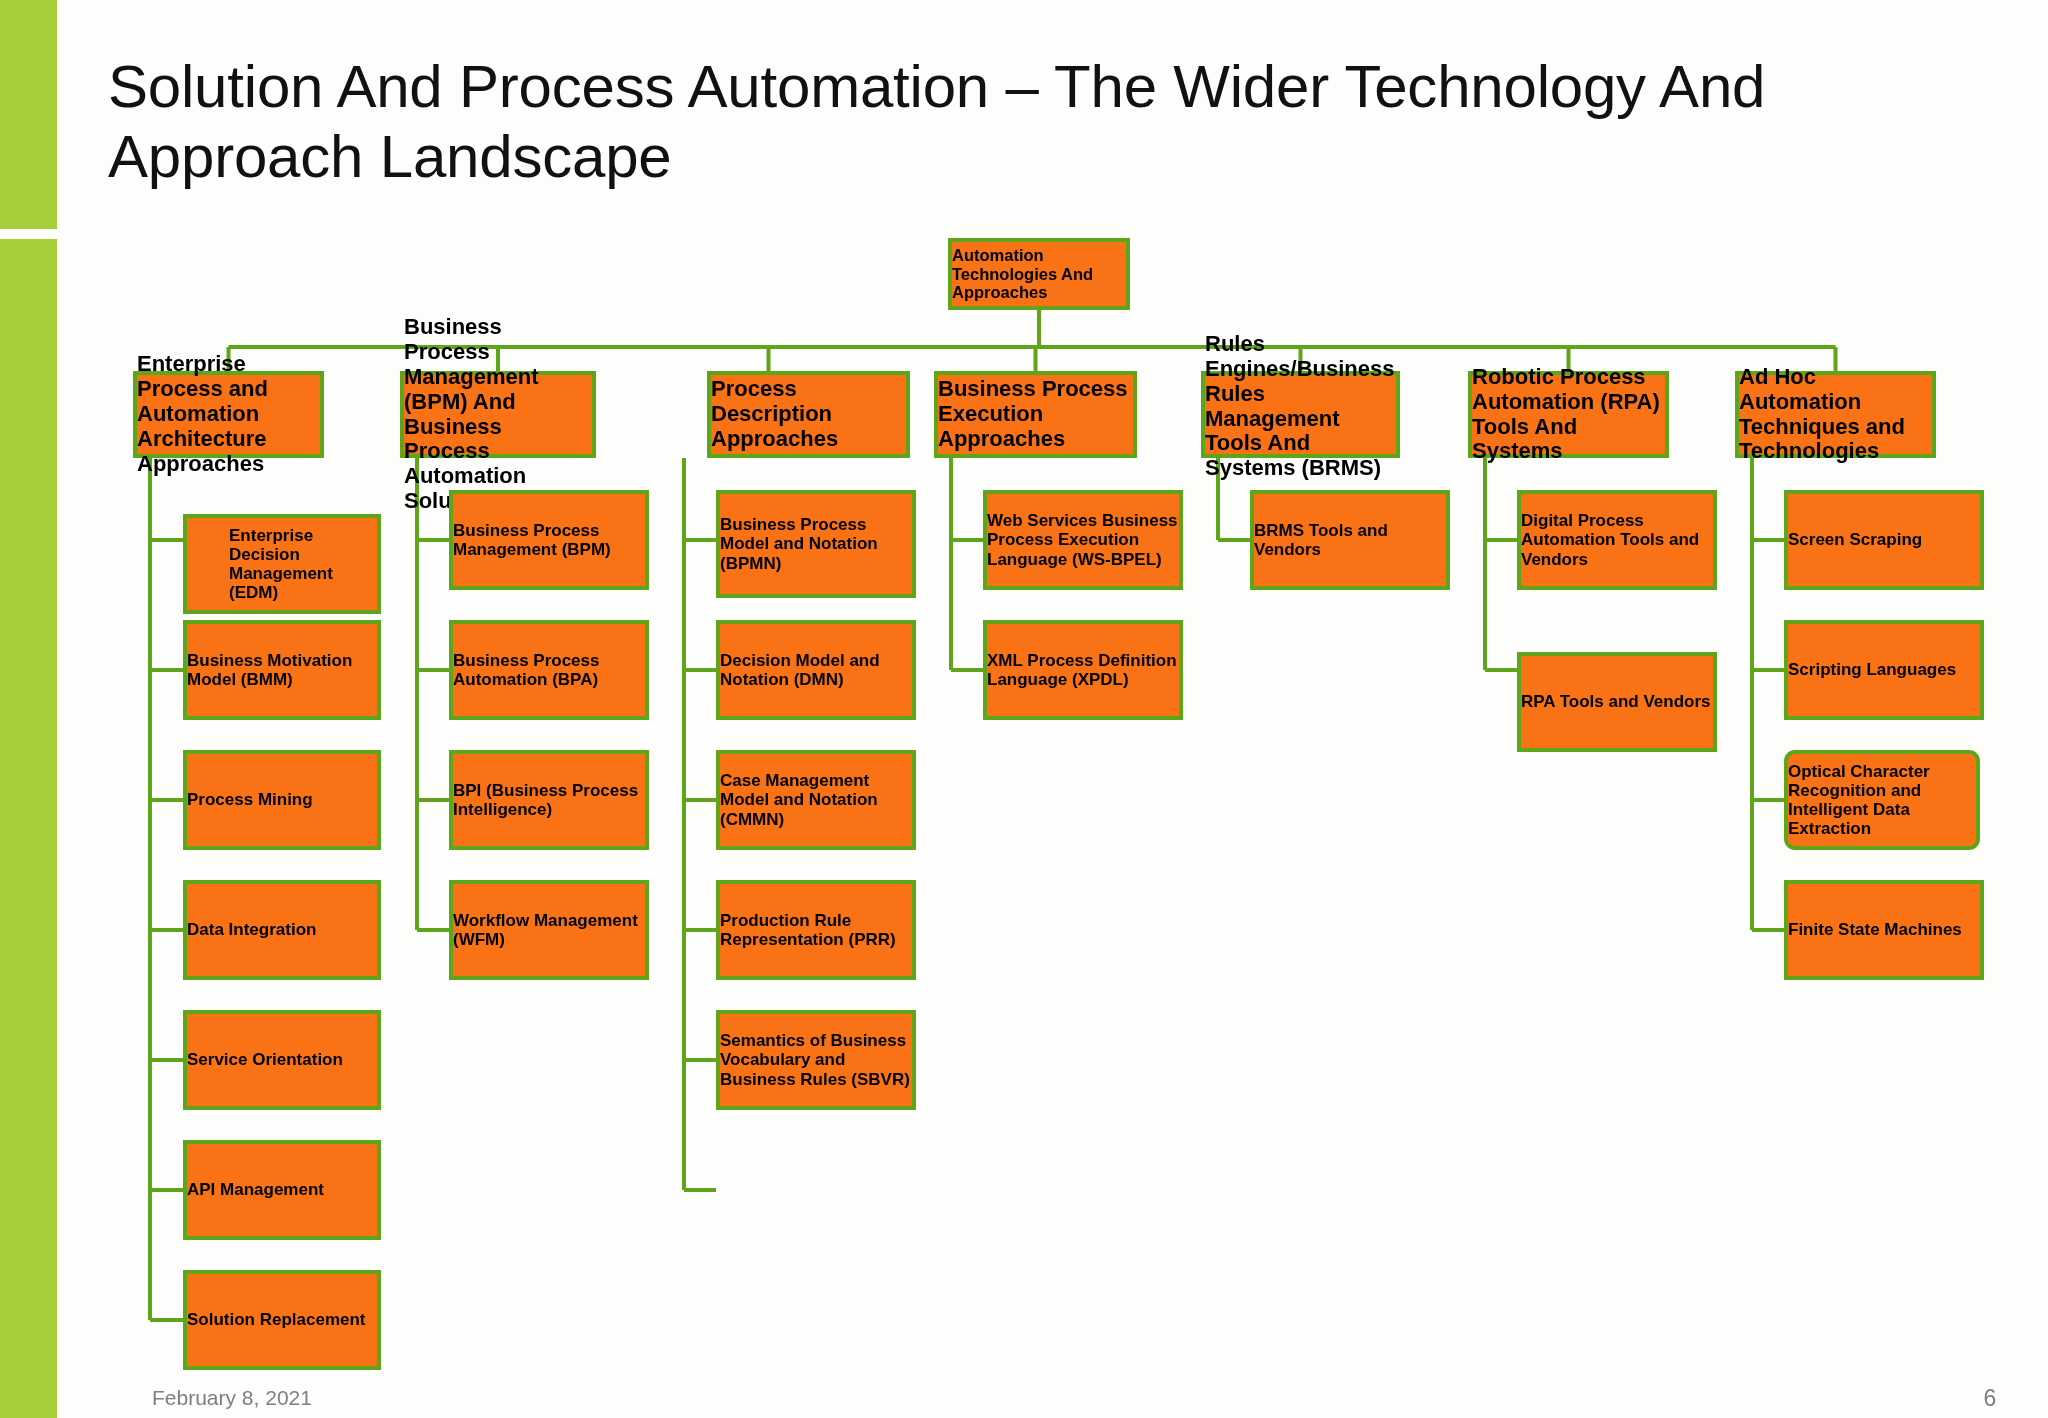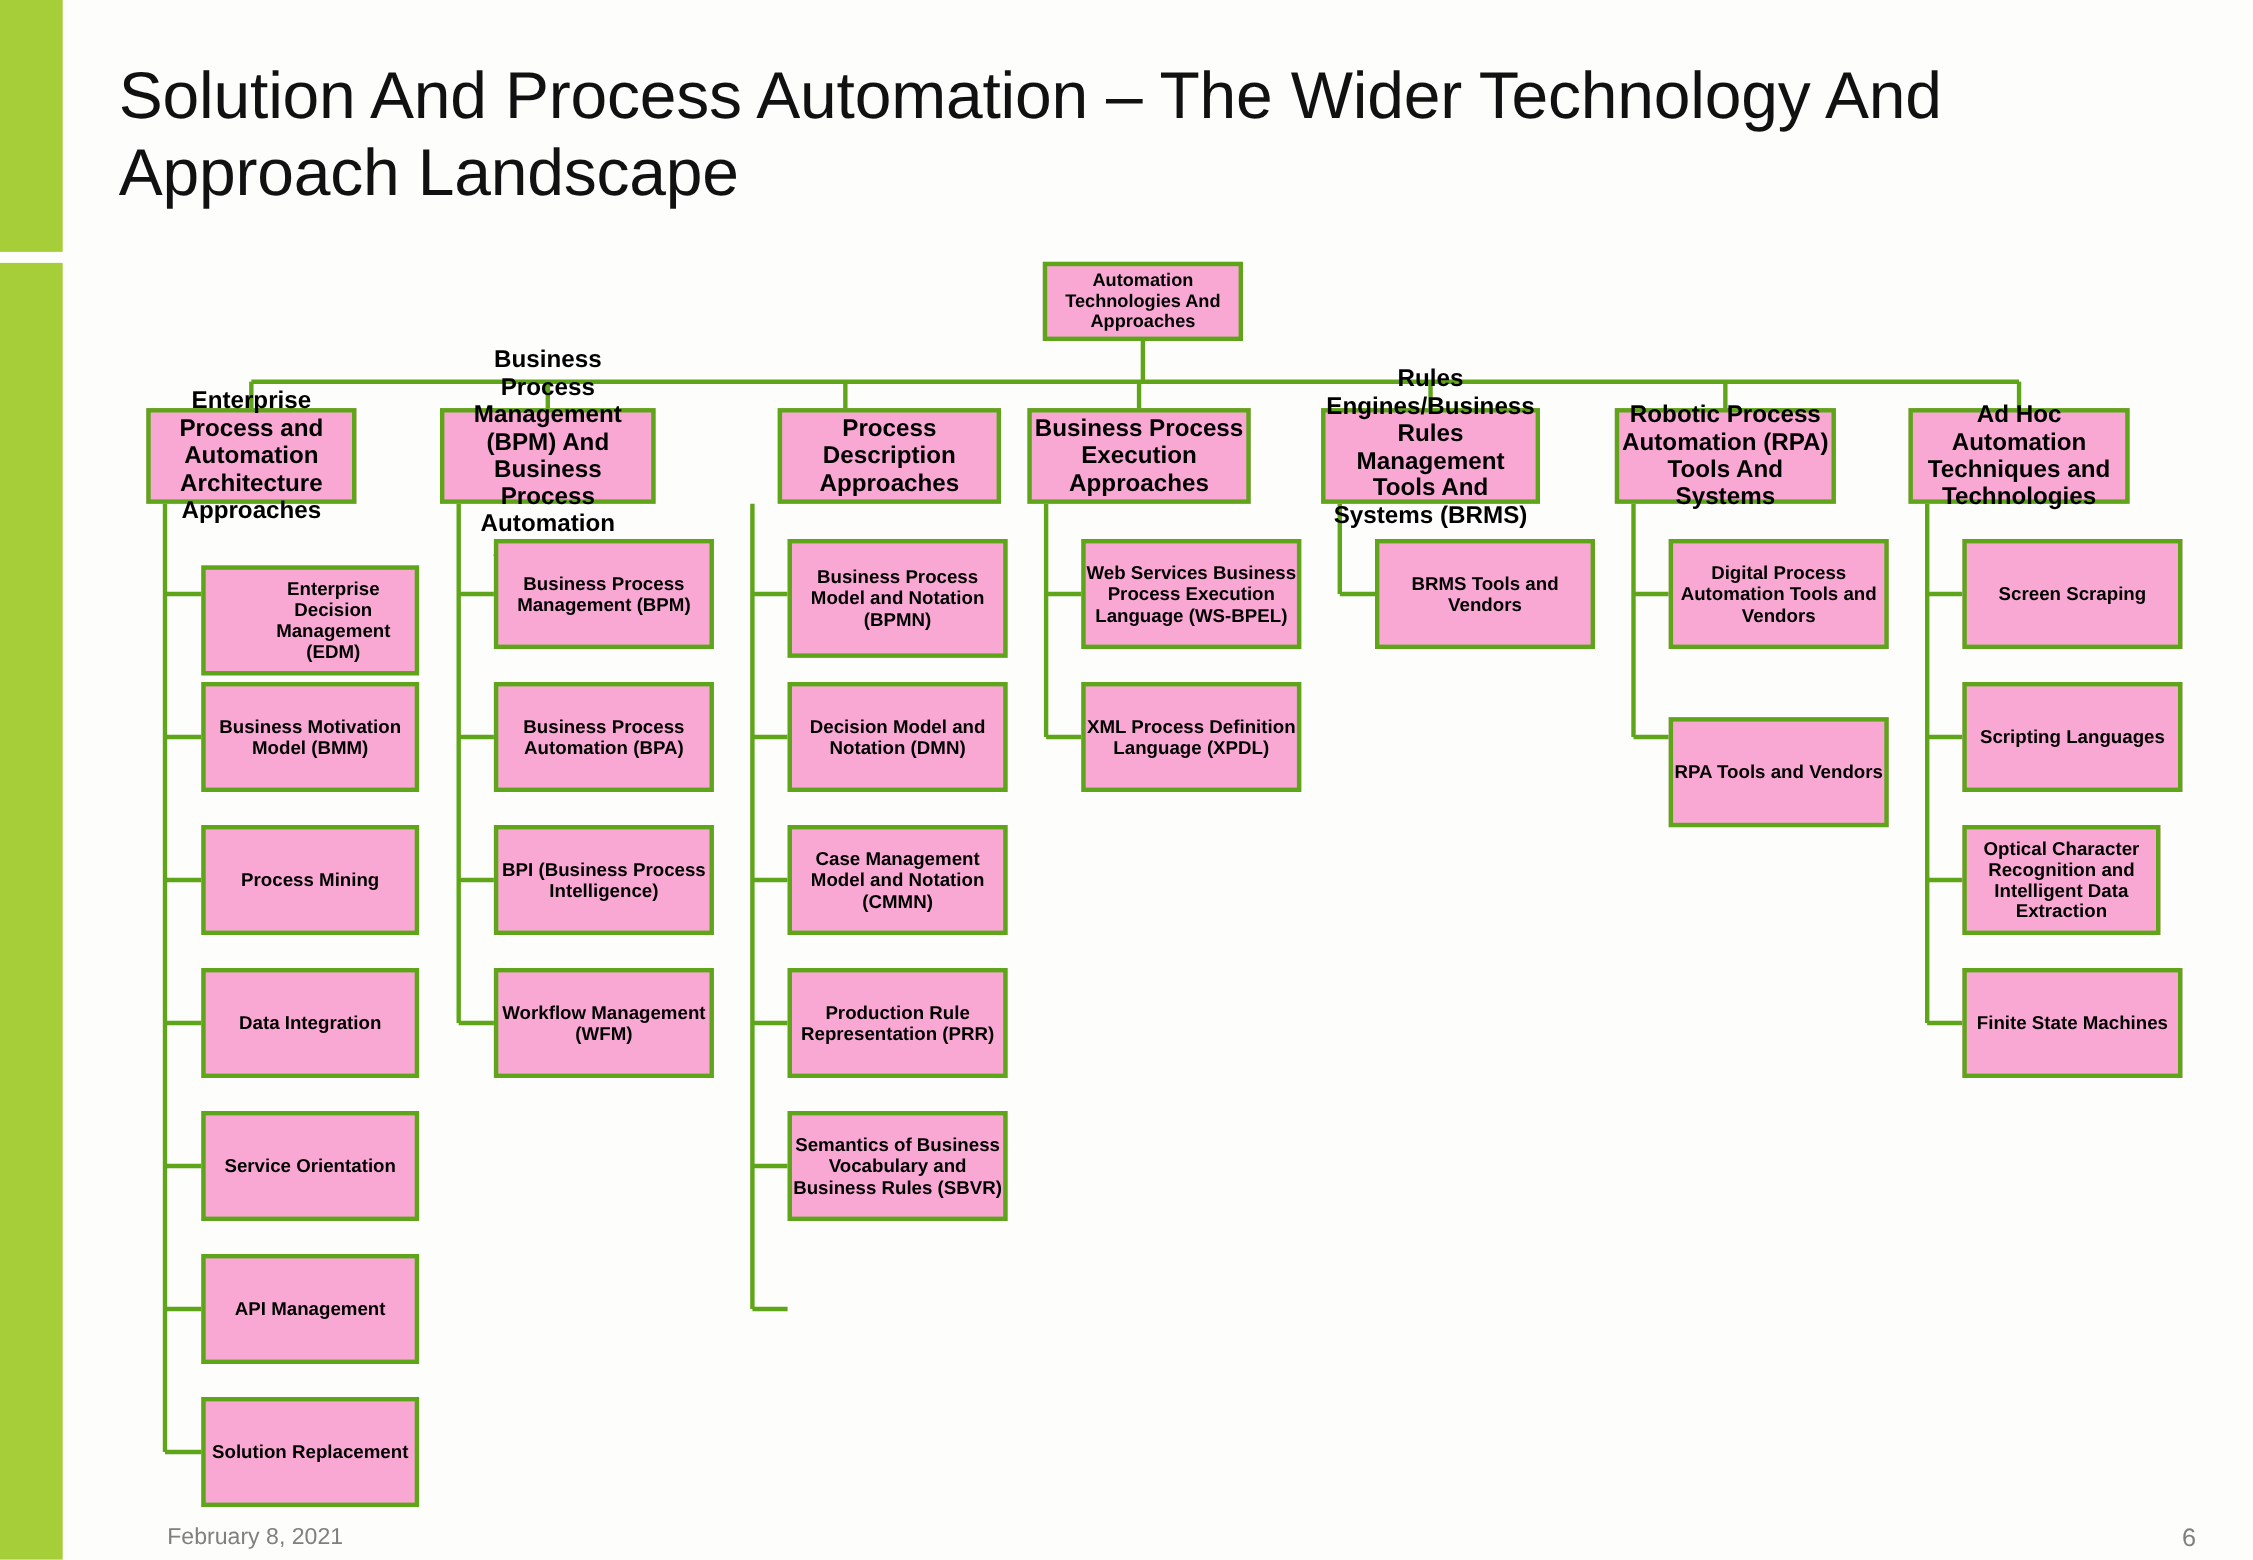--- a/index.html
+++ b/index.html
@@ -53,26 +53,26 @@
   #connectors {
     position: absolute;
     left: 0; top: 0;
     width: 2048px; height: 1418px;
     pointer-events: none;
   }
 
   .node {
     position: absolute;
     box-sizing: border-box;
-    background: #f9a8d4;
+    background: #f97316;
     border: 4px solid #5fa51a;
     display: flex;
     align-items: center;
     justify-content: center;
-    text-align: center;
+    text-align: left;
     color: #000000;
     font-weight: bold;
     line-height: 1.13;
     z-index: 2;
   }
   .node > span {
     display: block;
     width: 106%;
     white-space: pre-line;
   }
@@ -238,21 +238,21 @@
     </div>
     <div class="node category" style="left: 1735px; top: 371px; width: 201px; height: 87px;">
       <span>Ad Hoc Automation Techniques and Technologies</span>
     </div>
     <div class="node leaf" style="left: 1784px; top: 490px; width: 200px; height: 100px;">
       <span>Screen Scraping</span>
     </div>
     <div class="node leaf" style="left: 1784px; top: 620px; width: 200px; height: 100px;">
       <span>Scripting Languages</span>
     </div>
-    <div class="node leaf" style="left: 1784px; top: 750px; width: 180px; height: 100px;">
+    <div class="node leaf" style="left: 1784px; top: 750px; width: 196px; height: 100px; border-radius: 11px;">
       <span>Optical Character Recognition and Intelligent Data Extraction</span>
     </div>
     <div class="node leaf" style="left: 1784px; top: 880px; width: 200px; height: 100px;">
       <span>Finite State Machines</span>
     </div>
   </div>
 
 <div class="footer-date">February 8, 2021</div>
 <div class="footer-page">6</div>
 

